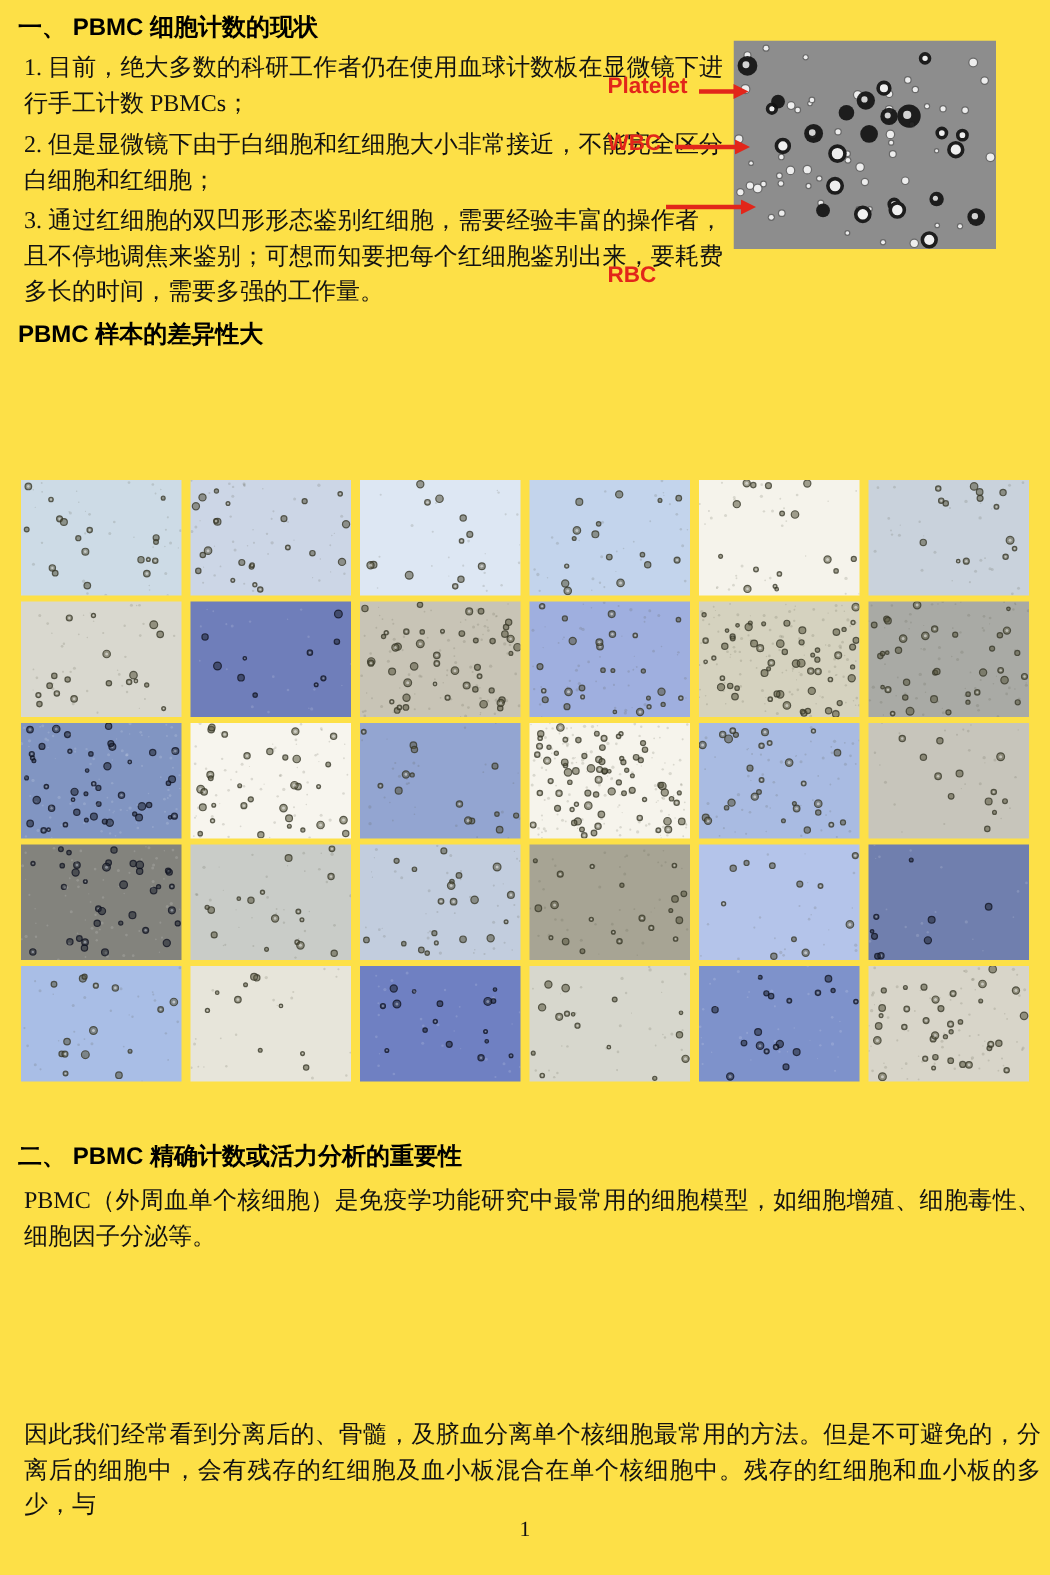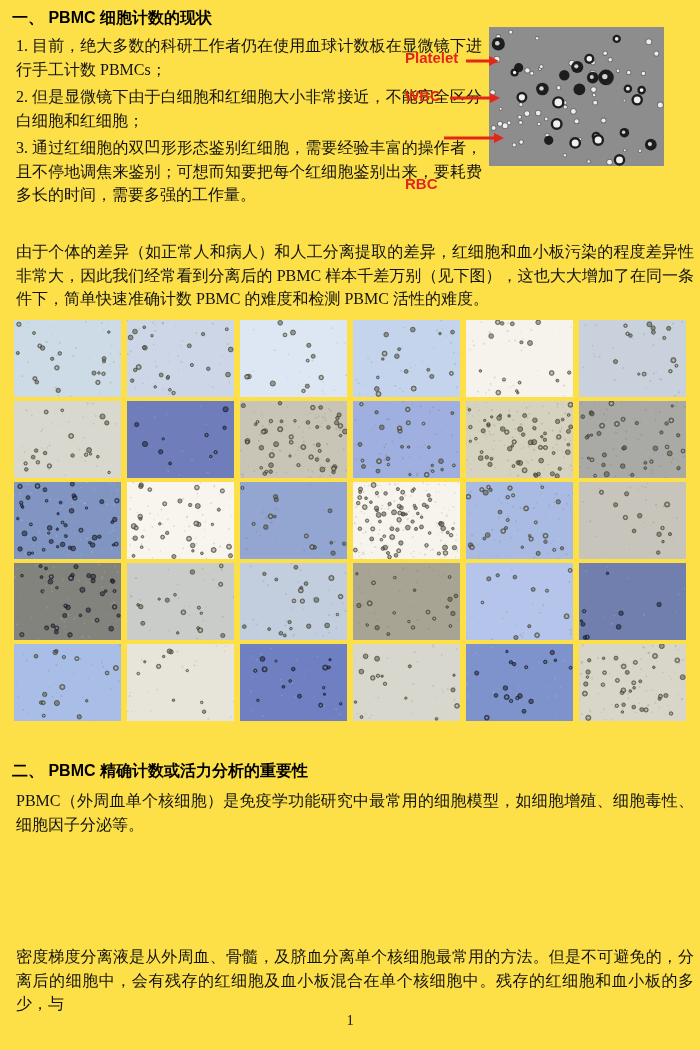--- a/index.html
+++ b/index.html
@@ -193,21 +193,21 @@
       <line x1="0" y1="5" x2="41" y2="5" stroke="#e2261a" stroke-width="3"></line>
       <polygon points="40,0 50,5 40,10" fill="#e2261a"></polygon>
     </svg>
     <div class="fig-label" style="left: 7px; top: 107px; color: rgb(226, 38, 26); margin-top: 48px;">RBC</div>
     <svg class="fig-arrow" style="left:46px;top:113px;" width="60" height="10">
       <line x1="0" y1="5" x2="51" y2="5" stroke="#e2261a" stroke-width="3"></line>
       <polygon points="50,0 60,5 50,10" fill="#e2261a"></polygon>
     </svg>
   </div>
 
-  <p class="para pvar">由于个体的差异（如正常人和病人）和人工分离提取的差异，红细胞和血小板污染的程度差异性非常大，因此我们经常看到分离后的 PBMC 样本千差万别（见下图），这也大大增加了在同一条件下，简单快速准确计数 PBMC 的难度和检测 PBMC 活性的难度。</p>
+  <div class="heading hvar">PBMC 样本的差异性大</div>
 
   <div class="grid">
       <div class="tile" style="background: rgb(205, 219, 230);">
         <svg width="107" height="77">
           <circle cx="83.9" cy="62.4" r="2.2" fill="rgba(88,86,62,0.55)" stroke="rgba(52,52,38,0.75)" stroke-width="0.8"></circle>
           <circle cx="83.9" cy="62.4" r="0.9" fill="rgba(255,255,255,0.5)"></circle>
           <circle cx="3.8" cy="33.0" r="1.6" fill="rgba(88,86,62,0.55)" stroke="rgba(52,52,38,0.75)" stroke-width="0.8"></circle>
           <circle cx="80.0" cy="53.1" r="2.1" fill="rgba(88,86,62,0.55)" stroke="rgba(52,52,38,0.75)" stroke-width="0.8"></circle>
           <circle cx="90.1" cy="38.5" r="2.0" fill="rgba(88,86,62,0.55)" stroke="rgba(52,52,38,0.75)" stroke-width="0.8"></circle>
           <circle cx="25.7" cy="25.9" r="2.0" fill="rgba(88,86,62,0.55)" stroke="rgba(52,52,38,0.75)" stroke-width="0.8"></circle>
@@ -2737,16 +2737,16 @@
           <circle cx="84.1" cy="28.5" r="0.8" fill="rgba(90,90,70,0.18)"></circle>
           <circle cx="73.4" cy="46.0" r="0.7" fill="rgba(90,90,70,0.18)"></circle>
           <circle cx="96.6" cy="2.2" r="1.1" fill="rgba(90,90,70,0.18)"></circle>
           <circle cx="0.1" cy="56.6" r="0.7" fill="rgba(90,90,70,0.18)"></circle>
         </svg>
       </div>
     </div>
 
   <div class="heading h2">二、 PBMC 精确计数或活力分析的重要性</div>
   <p class="para p21">PBMC（外周血单个核细胞）是免疫学功能研究中最常用的细胞模型，如细胞增殖、细胞毒性、细胞因子分泌等。</p>
-  <p class="para p23">密度梯度分离液是从外周血、骨髓，及脐血分离单个核细胞最常用的方法。但是不可避免的，分离后的细胞中，会有残存的红细胞及血小板混合在单个核细胞中。残存的红细胞和血小板的多少，与</p>
+  <p class="para p23">因此我们经常看到分离后的、骨髓，及脐血分离单个核细胞最常用的方法。但是不可避免的，分离后的细胞中，会有残存的红细胞及血小板混合在单个核细胞中。残存的红细胞和血小板的多少，与</p>
 
   <div class="pagenum">1</div>
 </div>
 
 </body></html>

